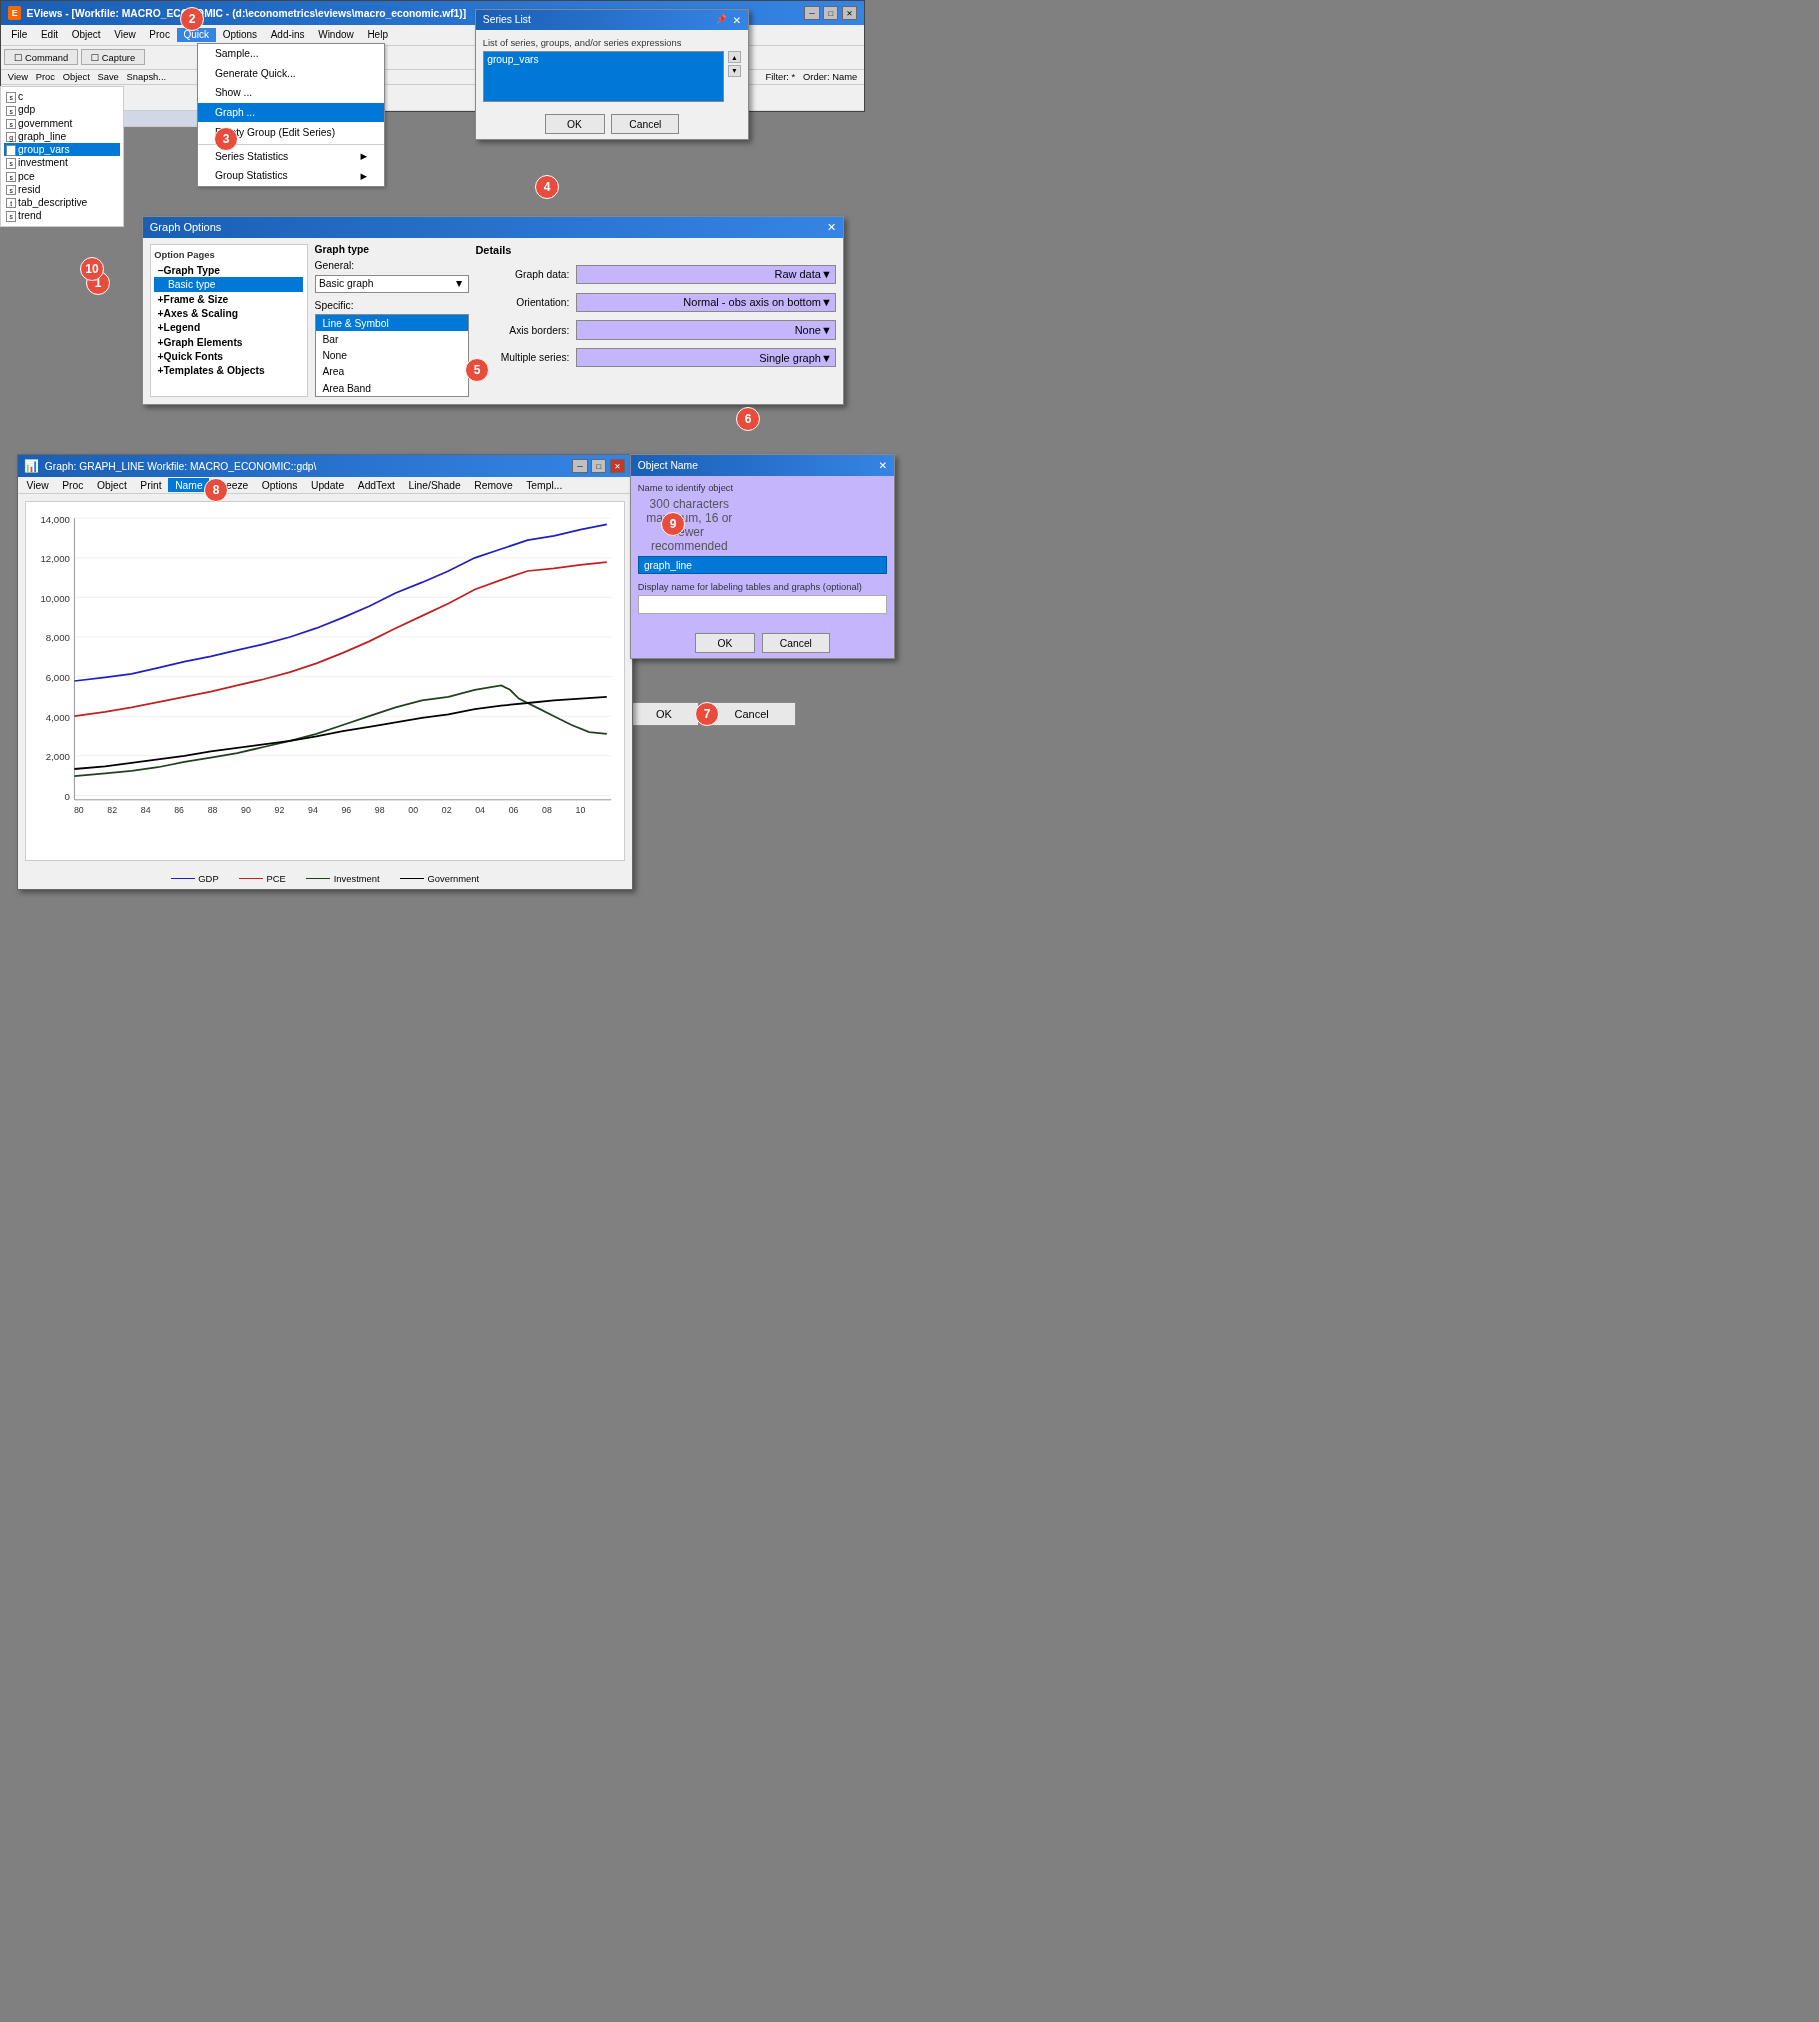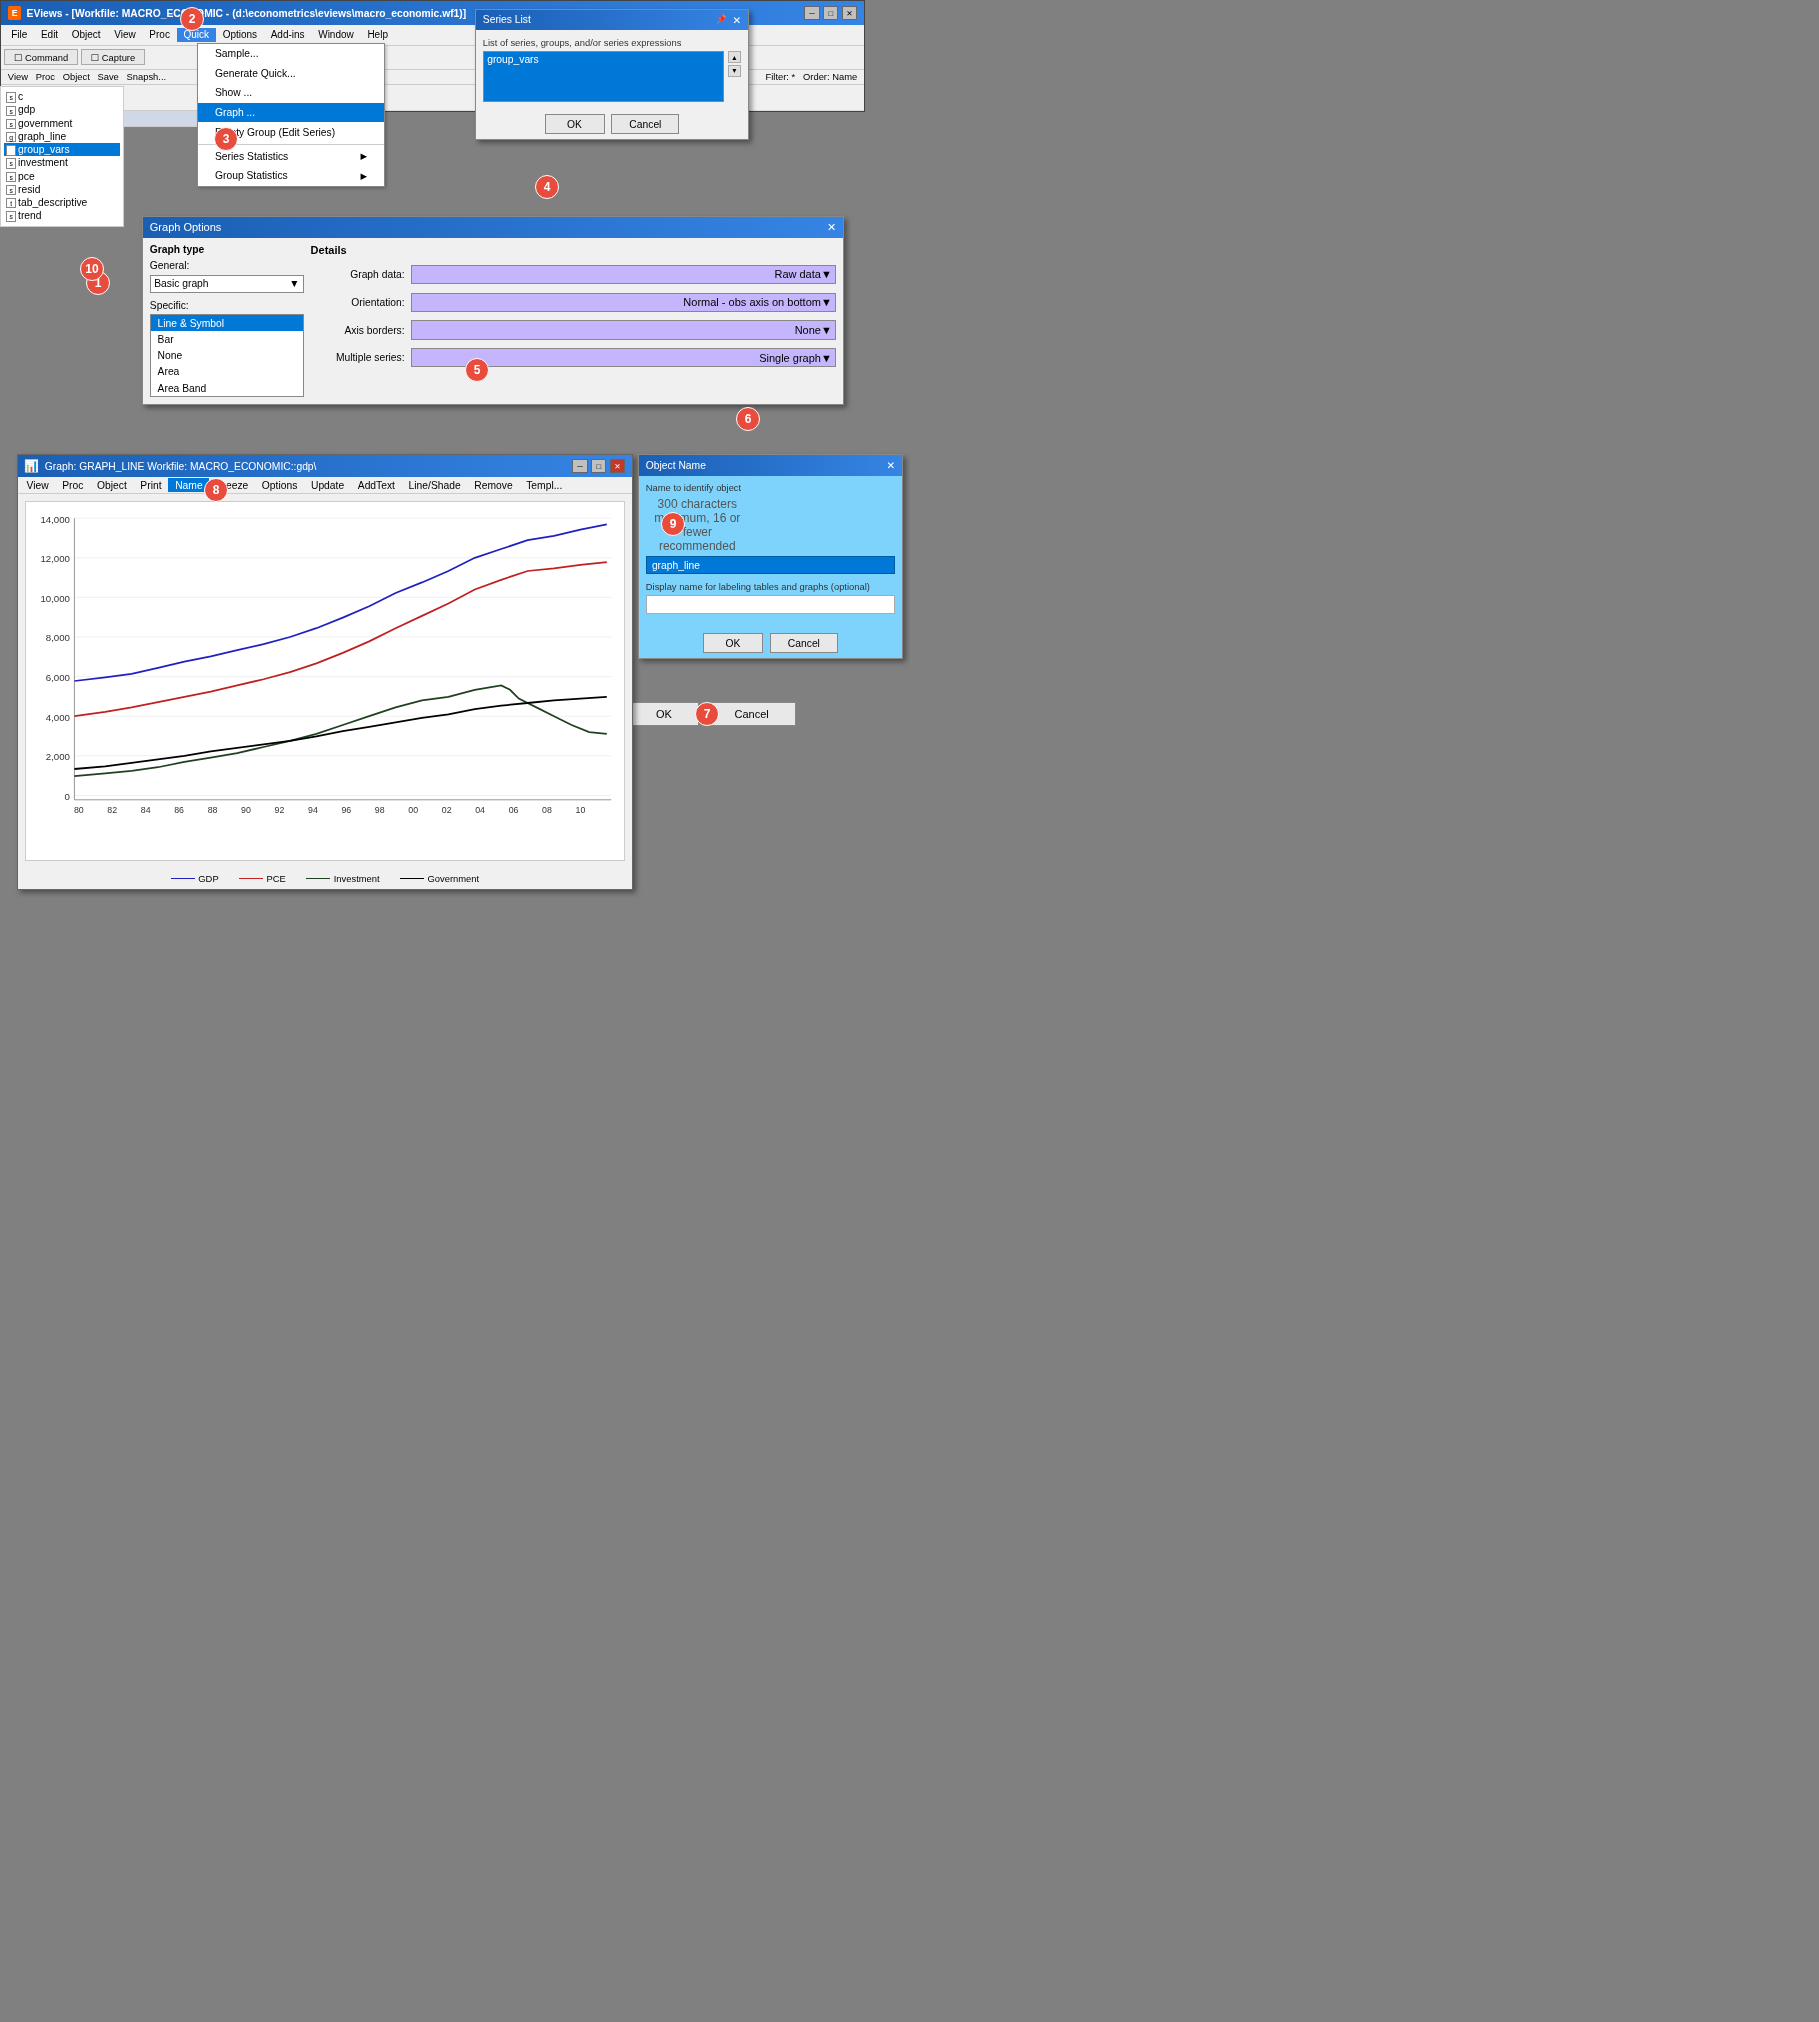--- a/index.html
+++ b/index.html
@@ -469,23 +469,23 @@
     .legend-line {
       width: 24px;
       height: 1.7px;
       display: inline-block;
     }
 
     
     .object-name-dialog {
       position: absolute;
       top: 454px;
-      right: 7px;
+      right: 15px;
       width: 265px;
-      background: #7dd3fc;
+      background: #c4b5fd;
       border: 1.7px solid #888;
       box-shadow: 2.6px 2.6px 5.1px rgba(0,0,0,0.4);
       z-index: 300;
     }
 
     .circle-badge {
       position: absolute;
       width: 24px;
       height: 24px;
       border-radius: 50%;
@@ -634,20 +634,31 @@
   </div>
 </div>
 
 <div class="graph-options-dialog">
   <div class="graph-options-title">
     <span>Graph Options</span>
     <span style="cursor:pointer;">✕</span>
   </div>
   <div class="graph-options-body">
 
+    <div class="option-pages-panel">
+      <div class="option-pages-title">Option Pages</div>
+      <div class="option-tree-item parent">−Graph Type</div>
+      <div class="option-tree-item option-tree-child selected">Basic type</div>
+      <div class="option-tree-item parent">+Frame &amp; Size</div>
+      <div class="option-tree-item parent">+Axes &amp; Scaling</div>
+      <div class="option-tree-item parent">+Legend</div>
+      <div class="option-tree-item parent">+Graph Elements</div>
+      <div class="option-tree-item parent">+Quick Fonts</div>
+      <div class="option-tree-item parent">+Templates &amp; Objects</div>
+    </div>
 
     <div class="graph-type-section">
       <div class="section-title">Graph type</div>
       <div class="graph-type-label">General:</div>
       <div class="dropdown-select">
         <span>Basic graph</span>
         <span>▼</span>
       </div>
       <div class="graph-type-label">Specific:</div>
       <div class="specific-list">

